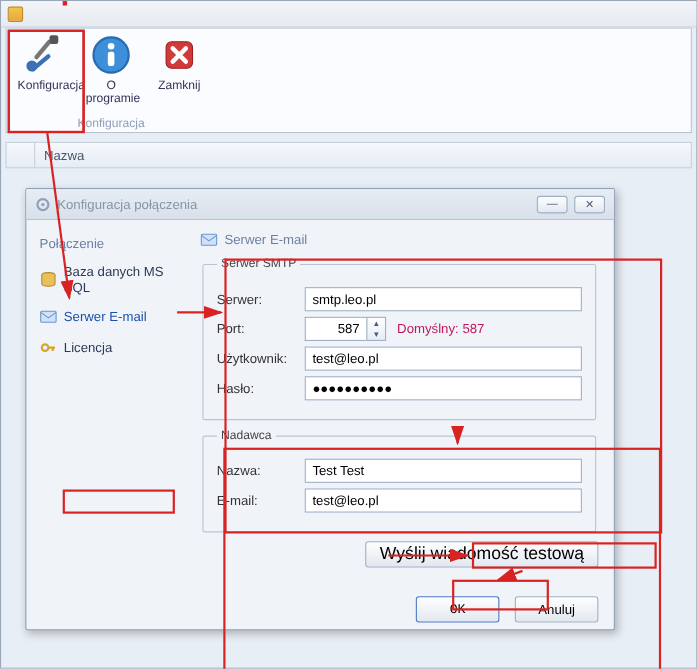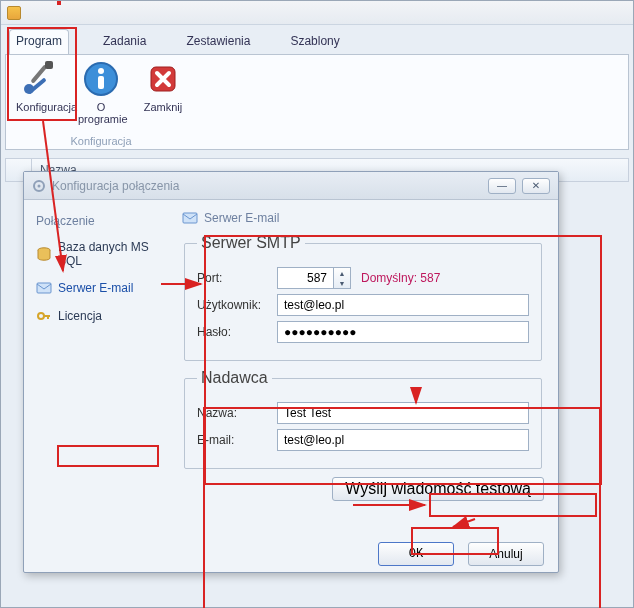--- a/index.html
+++ b/index.html
@@ -41,21 +41,21 @@
   .dlg-side { width:164px; padding:12px 8px; font-size:12px; color:#2b3a55; }
   .side-heading { color:#6e80a0; font-size:12px; padding:2px 4px 6px 4px; }
   .side-item { display:flex; align-items:center; gap:6px; padding:6px 4px; cursor:pointer; border-radius:3px; }
   .side-item.selected { color:#1b4fa8; }
   .sicon { width:16px;height:16px;display:flex;align-items:center;justify-content:center; }
 
   .dlg-main { flex:1; padding:8px 14px 10px 14px; font-size:12px; position:relative; }
   .panel-head { display:flex; align-items:center; gap:6px; color:#6e80a0; padding:2px 0 8px 0; }
 
   fieldset { border:1px solid #b9c4d2; border-radius:2px; padding:10px 12px 12px 12px; background:#f0f4f9; }
-  legend { font-size:16px; color:#444; padding:0 4px; }
+  legend { font-size:11px; color:#444; padding:0 4px; }
   .frow { display:flex; align-items:center; margin:5px 0; }
   .flabel { width:80px; color:#333; }
   .finput { flex:0 0 252px; }
   input[type=text], input[type=password] { width:100%; height:22px; border:1px solid #9fb0c5; background:#fff; padding:2px 6px; font-size:12px; }
   .spin { width:74px; display:flex; }
   .spin input { width:56px; text-align:right; height:22px; border:1px solid #9fb0c5; border-right:none; padding:2px 6px; font-size:12px;}
   .spin .arrows { width:18px; border:1px solid #9fb0c5; display:flex; flex-direction:column; background:linear-gradient(#fefefe,#e6edf5); }
   .spin .arrows div { flex:1; display:flex;align-items:center;justify-content:center; font-size:7px; cursor:pointer; color:#4b5b72;}
   .chk { display:flex; align-items:center; gap:6px; margin-left:80px;}
   .chk input { width:14px;height:14px; }
@@ -75,26 +75,20 @@
 </style>
 </head>
 <body>
 
 <div class="app">
 
   <div class="titlebar">
     <span class="icon"></span>
   </div>
 
-  <div class="tabs">
-    <div class="tab active">Program</div>
-    <div class="tab">Zadania</div>
-    <div class="tab">Zestawienia</div>
-    <div class="tab">Szablony</div>
-  </div>
 
   <div class="ribbon">
     <div class="ribbon-group">
       <div class="ribbon-top">
         <div class="ribbon-btn">
           <div class="bigicon">
             <svg width="40" height="40" viewBox="0 0 40 40">
               <rect x="7" y="25" width="22" height="4" rx="2" fill="#3d6fb5" transform="rotate(-40 18 27)"></rect>
               <circle cx="10" cy="30" r="5" fill="#3d6fb5"></circle>
               <rect x="18" y="4" width="4" height="22" rx="2" fill="#777" transform="rotate(40 20 15)"></rect>
@@ -185,20 +179,24 @@
                 <rect x="1" y="3" width="14" height="10" rx="1" fill="#cfe2f8" stroke="#6a95cf"></rect>
                 <path d="M1 4l7 5 7-5" fill="none" stroke="#6a95cf"></path>
               </svg>
           </span>
           <span>Serwer E-mail</span>
         </div>
 
         <fieldset>
           <legend>Serwer SMTP</legend>
           <div class="frow">
+            <div class="flabel">Serwer:</div>
+            <div class="finput"><input type="text" value="smtp.leo.pl" style=""></div>
+          </div>
+          <div class="frow">
             <div class="flabel">Port:</div>
             <div class="spin">
               <input type="text" value="587" style="">
               <div class="arrows">
                   <div>▲</div>
                   <div>▼</div>
                 </div>
             </div>
             <span class="hint">Domyślny: 587</span>
           </div>

